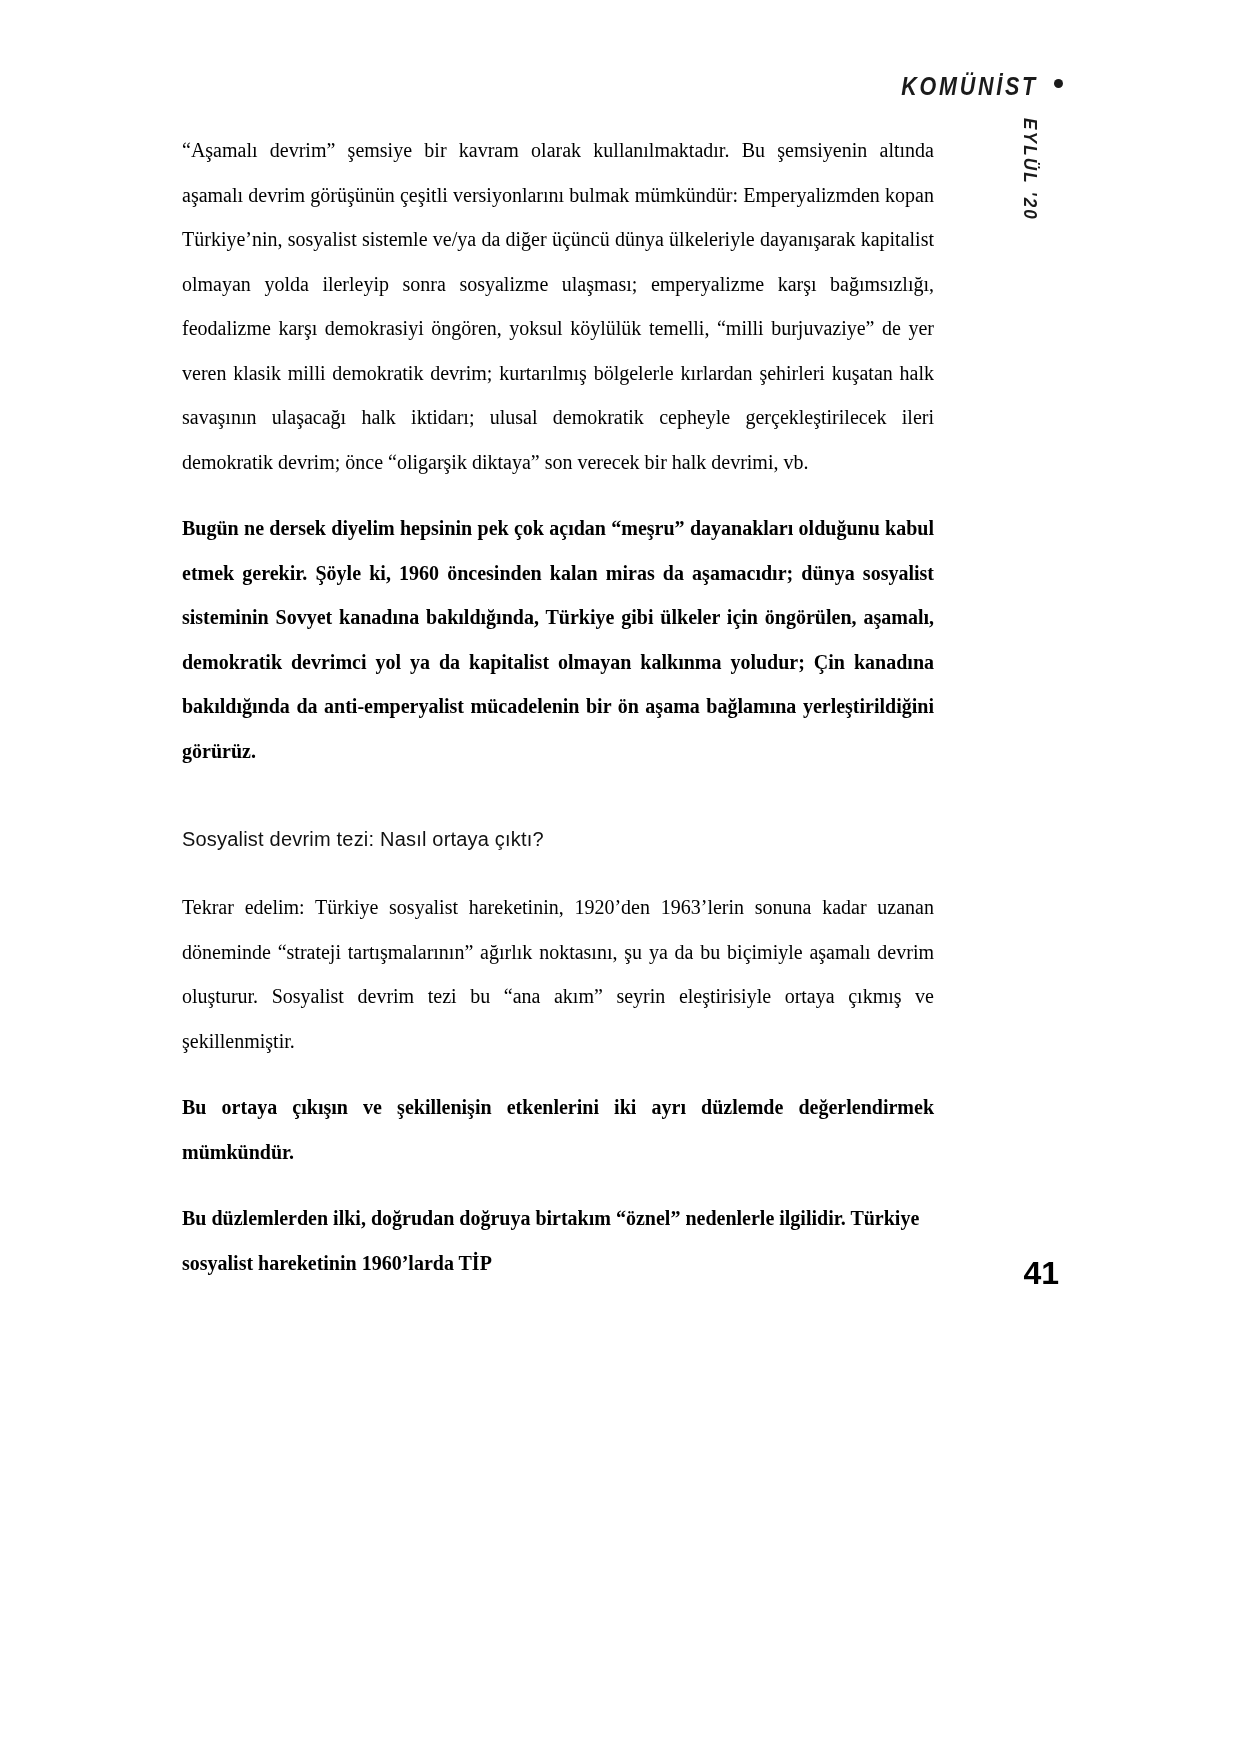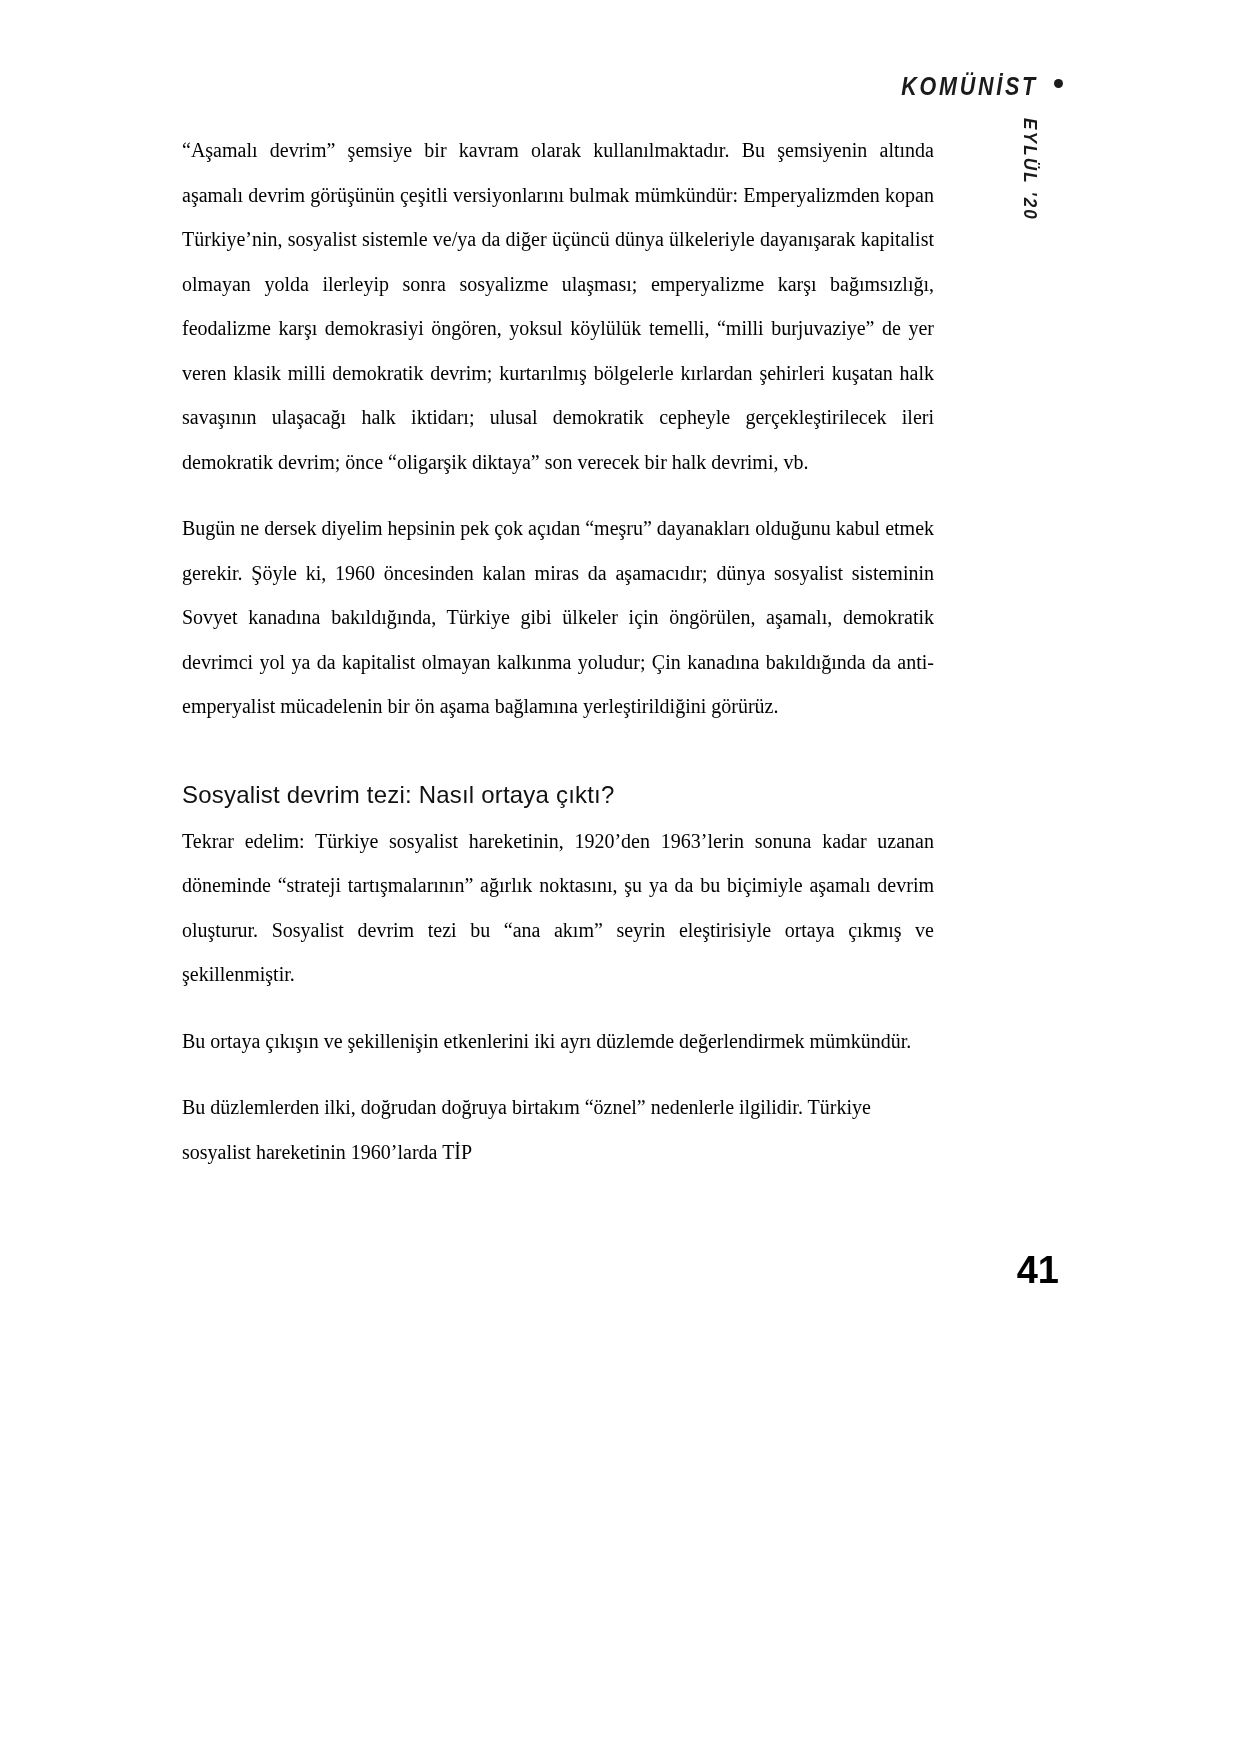--- a/index.html
+++ b/index.html
@@ -79,46 +79,47 @@
     font-size: 20px;
     line-height: 44.5px;
     text-align: justify;
     text-justify: inter-word;
     -webkit-hyphens: none;
     hyphens: none;
     letter-spacing: 0px;
   }
   p.body + p.body {
     margin-top: 22px;
+    font-weight: bold;
   }
   p.body:last-child {
     text-align: left;
   }
 
   
   p.body { text-align-last: left; }
 
   h2.section-heading {
-    margin: 46px 0 4px 0;
+    margin: 46px 0 26px 0;
     font-family: "Liberation Sans", "DejaVu Sans", sans-serif;
     font-weight: normal;
-    font-size: 24px;
+    font-size: 20px;
     line-height: 40px;
     letter-spacing: 0.2px;
     color: #111111;
   }
 
   
   .folio {
     position: absolute;
     right: 182px;
     bottom: 92px;
     font-family: "Liberation Sans", "DejaVu Sans", sans-serif;
     font-weight: bold;
-    font-size: 38px;
+    font-size: 32px;
     color: #000000;
   }
 </style>
 </head>
 <body>
 
 <div class="page">
 
   <div class="running-head">
     <span class="running-head-title">KOMÜNİST</span><span class="running-head-dot"></span>

